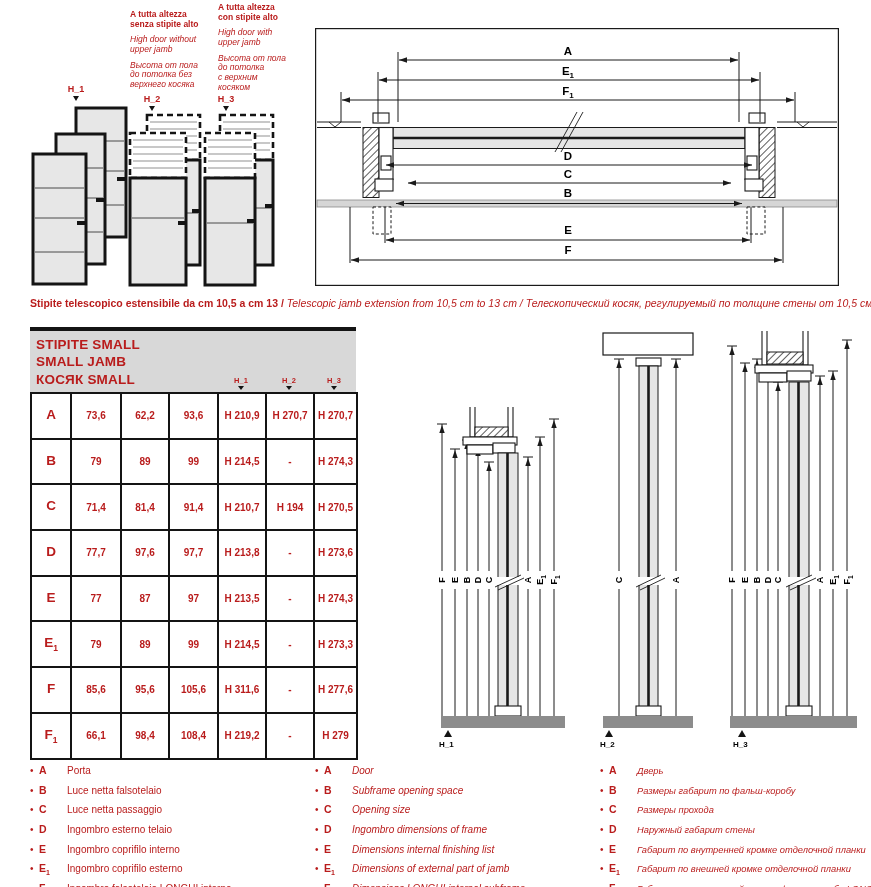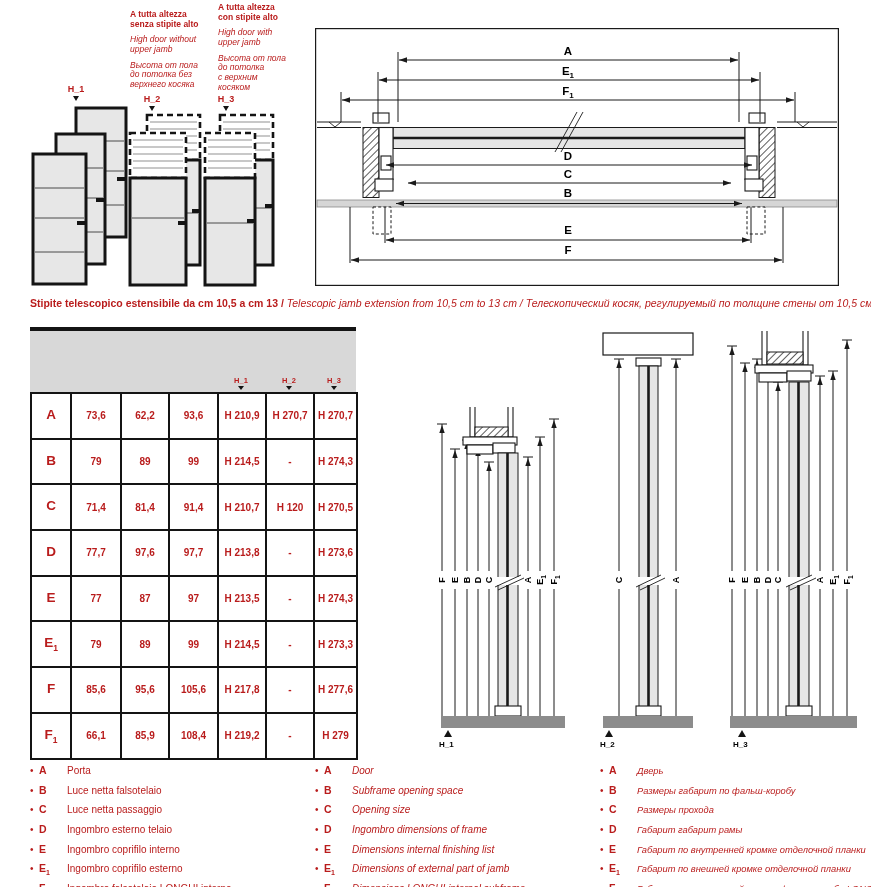--- a/index.html
+++ b/index.html
@@ -267,20 +267,23 @@
     <text class="hlab" x="253" y="226"><tspan>F</tspan></text>
   </svg>
 
   <div class="caption">
     <b>Stipite telescopico estensibile da cm 10,5 a cm 13 / </b><i>Telescopic jamb extension from 10,5 cm to 13 cm / Телескопический косяк, регулируемый по толщине стены от 10,5 см до 13 см.</i>
   </div>
 
   <div class="table-wrap">
     <div class="t-topbar"></div>
     <div class="t-head">
+      <div class="t-title">STIPITE SMALL
+SMALL JAMB
+КОСЯК SMALL</div>
       <div class="t-colmark" style="left:196px;">
         <span>H_1</span><i class="tri-sm"></i>
       </div>
       <div class="t-colmark" style="left:244px;">
         <span>H_2</span><i class="tri-sm"></i>
       </div>
       <div class="t-colmark" style="left:289px;">
         <span>H_3</span><i class="tri-sm"></i>
       </div>
     </div>
@@ -315,21 +318,21 @@
             <td>-</td>
             <td>H 274,3</td>
           </tr>
 
           <tr>
             <td class="lab"><span>C</span><sub></sub></td>
             <td>71,4</td>
             <td>81,4</td>
             <td>91,4</td>
             <td>H 210,7</td>
-            <td>H 120</td>
+            <td>H 194</td>
             <td>H 270,5</td>
           </tr>
 
           <tr>
             <td class="lab"><span>D</span><sub></sub></td>
             <td>77,7</td>
             <td>97,6</td>
             <td>97,7</td>
             <td>H 213,8</td>
             <td>-</td>
@@ -354,29 +357,29 @@
             <td>H 214,5</td>
             <td>-</td>
             <td>H 273,3</td>
           </tr>
 
           <tr>
             <td class="lab"><span>F</span><sub></sub></td>
             <td>85,6</td>
             <td>95,6</td>
             <td>105,6</td>
-            <td>H 217,8</td>
+            <td>H 311,6</td>
             <td>-</td>
             <td>H 277,6</td>
           </tr>
 
           <tr>
             <td class="lab"><span>F</span><sub>1</sub></td>
             <td>66,1</td>
-            <td>85,9</td>
+            <td>98,4</td>
             <td>108,4</td>
             <td>H 219,2</td>
             <td>-</td>
             <td>H 279</td>
           </tr>
 
       </tbody>
     </table>
   </div>
 
@@ -681,21 +684,21 @@
 
       <div class="leg-item">
         <span class="bullet">•</span>
         <span class="leg-key"><span>C</span><sub></sub></span>
         <span class="leg-text">Размеры прохода</span>
       </div>
 
       <div class="leg-item">
         <span class="bullet">•</span>
         <span class="leg-key"><span>D</span><sub></sub></span>
-        <span class="leg-text">Габарит габарит рамы</span>
+        <span class="leg-text">Наружный габарит стены</span>
       </div>
 
       <div class="leg-item">
         <span class="bullet">•</span>
         <span class="leg-key"><span>E</span><sub></sub></span>
         <span class="leg-text">Габарит по внутренней кромке отделочной планки</span>
       </div>
 
       <div class="leg-item">
         <span class="bullet">•</span>

